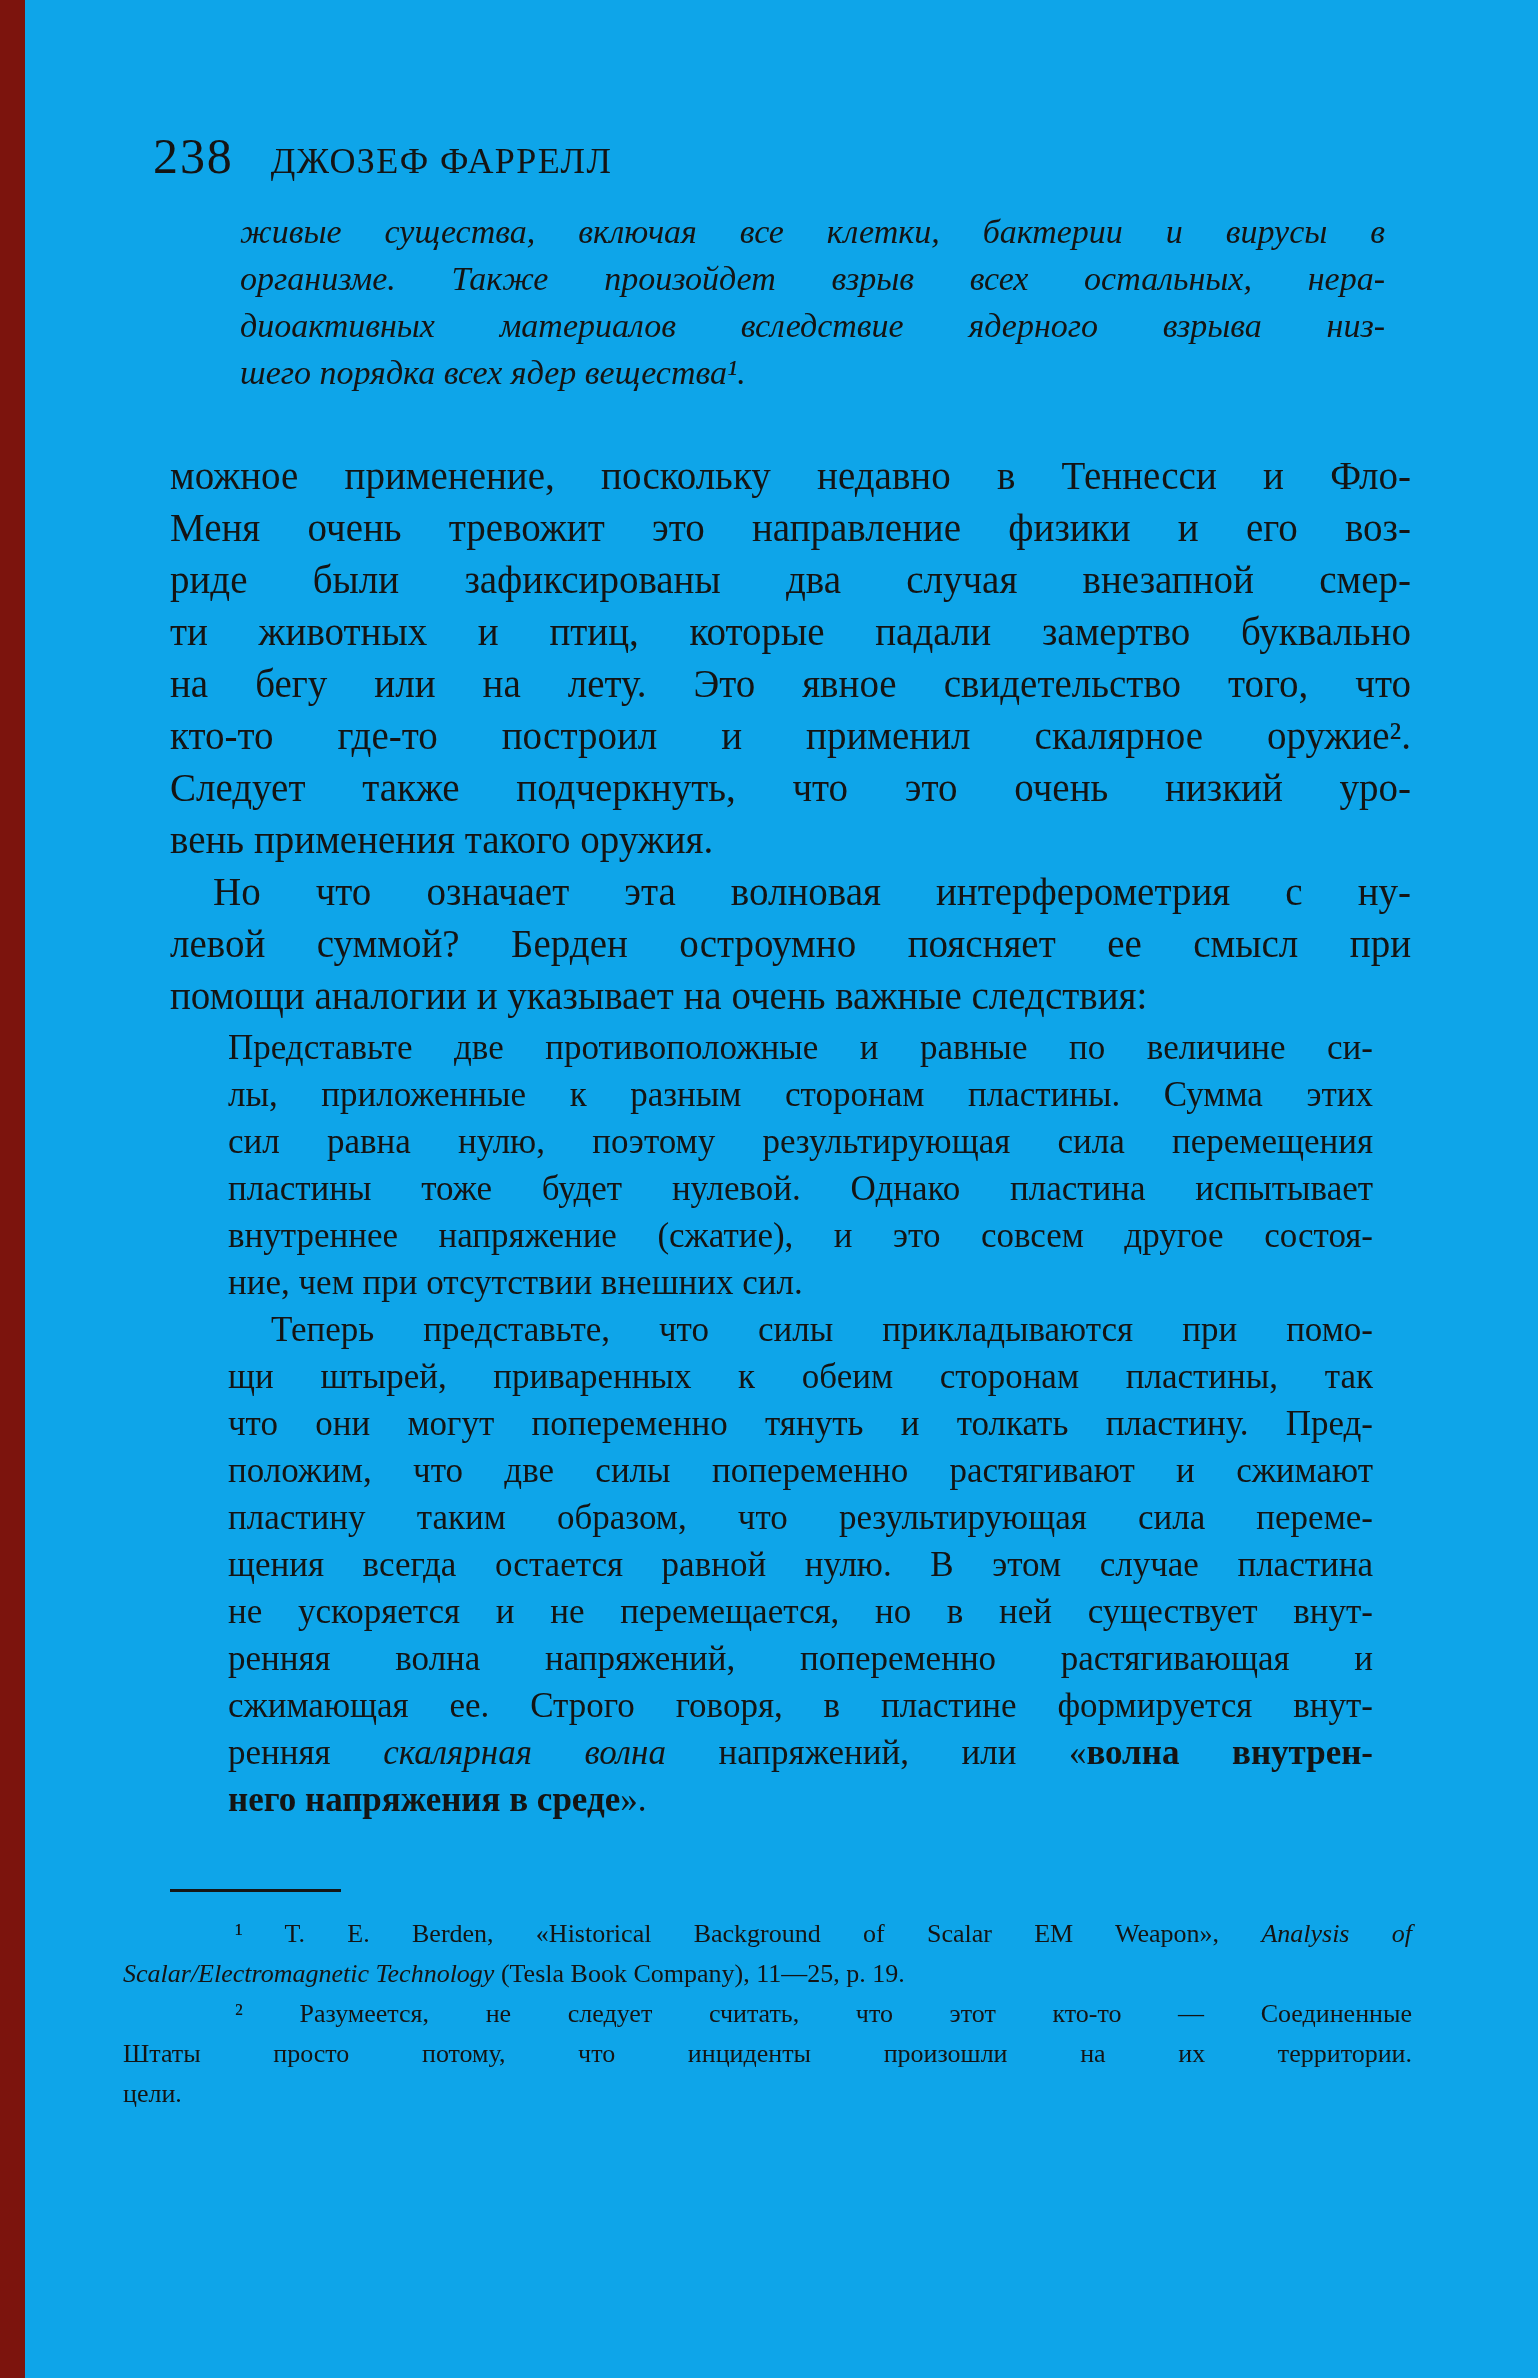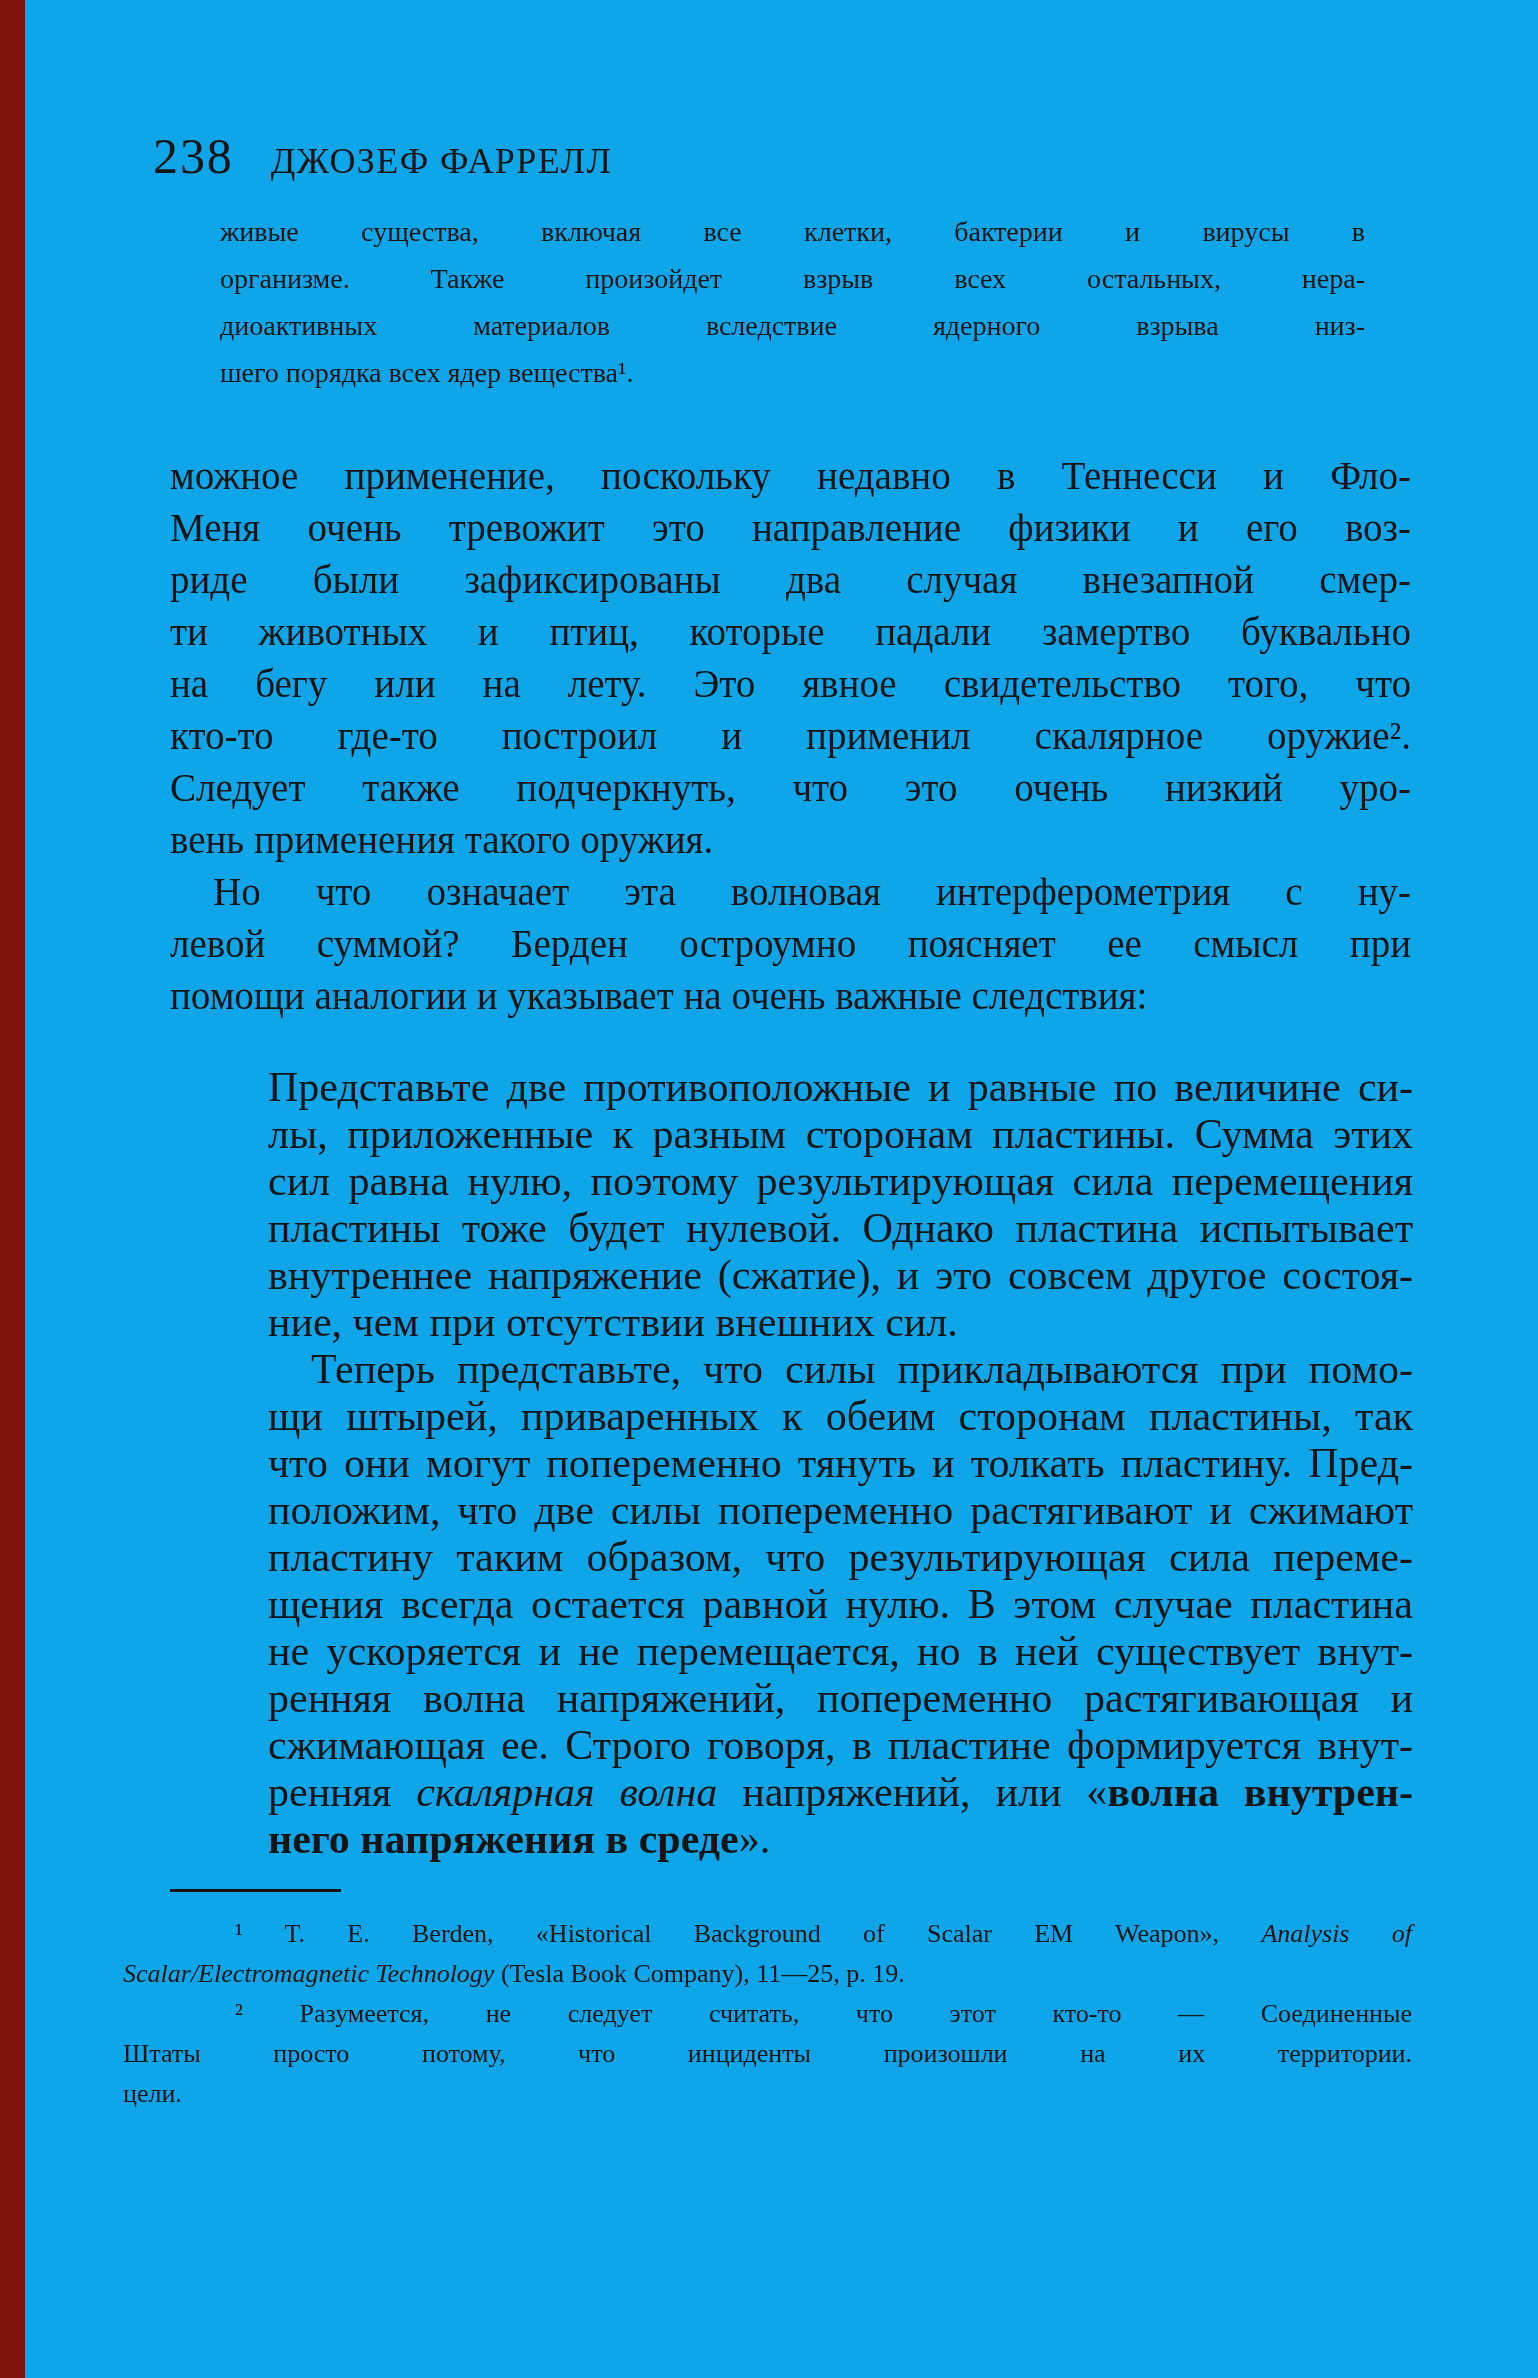--- a/index.html
+++ b/index.html
@@ -17,30 +17,30 @@
     background:#7c140d;
   }
   .header{
     position:absolute;left:153px;top:127px;
     display:flex;align-items:baseline;gap:37px;
     white-space:nowrap;
   }
   .pnum{font-size:50px;letter-spacing:1.9px;}
   .author{font-size:36px;letter-spacing:1.4px;}
   .q1{
-    position:absolute;left:220px;top:208px;width:1145px;
-    font-size:28px;line-height:47px;
+    position:absolute;left:240px;top:208px;width:1145px;
+    font-size:34px;line-height:47px;font-style:italic;
   }
   .mainp{
     position:absolute;left:170px;top:450px;width:1241px;
     font-size:39px;line-height:52px;
   }
   .q2{
-    position:absolute;left:228px;top:1064px;width:1145px;
-    font-size:42px;line-height:47px;margin-left:40px;
+    position:absolute;left:228px;top:1024px;width:1145px;
+    font-size:35px;line-height:47px;
   }
   .rule{
     position:absolute;left:170px;top:1889px;width:171px;height:2.8px;
     background:#161616;
   }
   .foot{
     position:absolute;left:123px;top:1914px;width:1289px;
     font-size:26px;line-height:40px;
   }
   .tline{text-align:justify;text-align-last:justify;}

